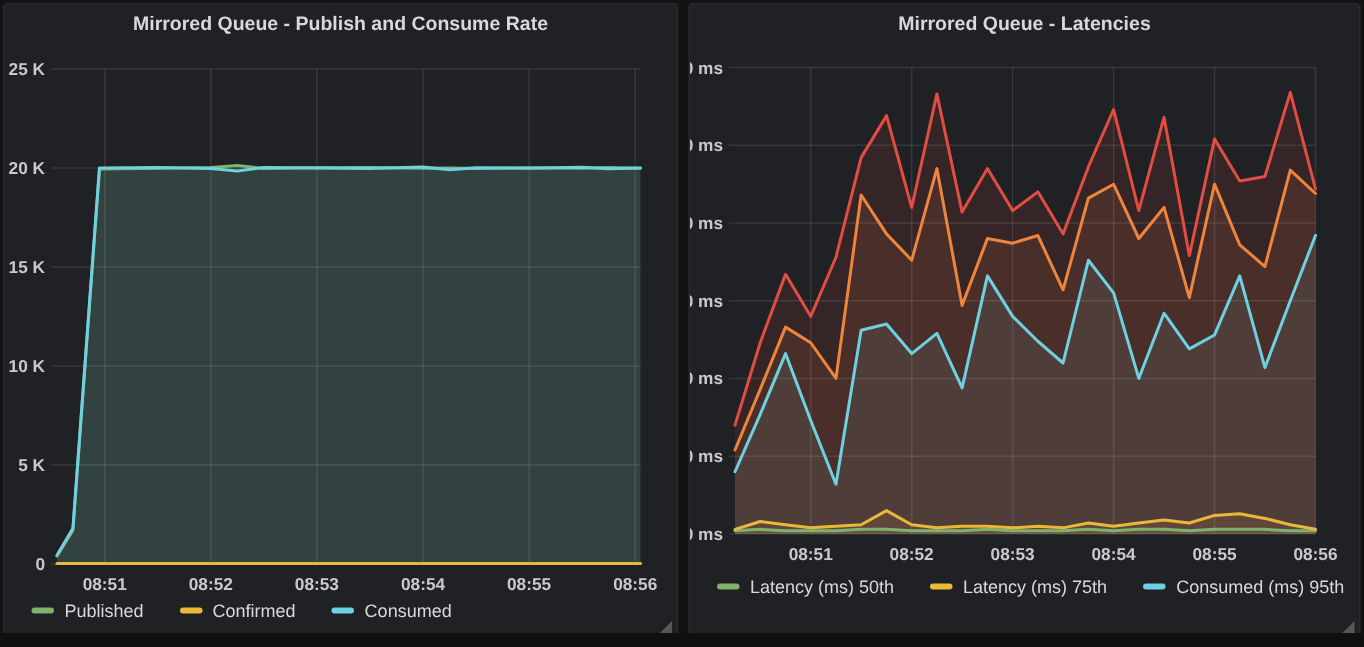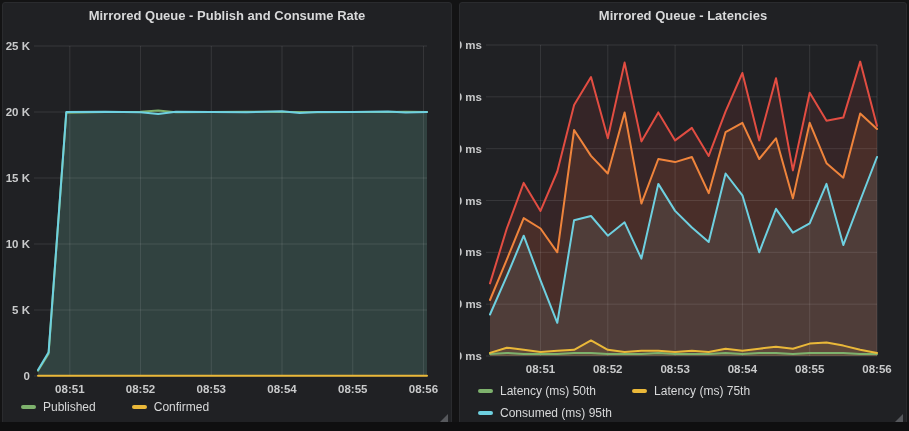--- a/index.html
+++ b/index.html
@@ -13,21 +13,21 @@
   }
   #panel-rate{left:2px;width:450px;}
   #panel-latency{left:459px;width:448px;}
   .panel-title{
     height:26px;line-height:26px;text-align:center;color:#d8d9da;
     font-size:13px;font-weight:bold;cursor:pointer;white-space:nowrap;overflow:hidden;
   }
   svg.chart{display:block;}
   .legend{
     display:flex;flex-wrap:wrap;
-    padding:0 8px 0 18px;gap:2px 36px;
+    padding:0 8px 0 18px;gap:2px 24px;
   }
   .legend-item{display:flex;align-items:center;cursor:pointer;height:20px;}
   .legend-swatch{width:15px;height:4px;border-radius:2px;margin-right:7px;flex:0 0 auto;}
   .legend-label{color:#d8d9da;font-size:12px;white-space:nowrap;}
   .resize-handle{
     position:absolute;right:3px;bottom:3px;width:0;height:0;cursor:se-resize;
     border-style:solid;border-width:0 0 9px 9px;
     border-color:transparent transparent #56585c transparent;
   }
   .tick-label{fill:#c9cacb;font-size:11.5px;font-weight:600;font-family:"Liberation Sans",sans-serif;}
@@ -72,20 +72,24 @@
         <polyline points="35.0,341.1 45.6,323.2 63.3,83.0 102.2,82.7 137.6,83.3 155.2,85.0 172.9,82.7 208.3,83.0 243.6,83.3 279.0,82.3 296.7,84.1 314.4,82.9 349.7,83.1 385.1,82.5 402.8,83.5 424.0,83.0" fill="none" stroke="#6ED0E0" stroke-width="2" stroke-linejoin="round" stroke-linecap="round"></polyline>
       </svg>
     <div class="legend" id="legend-0">
         <div class="legend-item">
           <span class="legend-swatch" style="background: rgb(126, 178, 109);"></span>
           <span class="legend-label">Published</span>
         </div>
         <div class="legend-item">
           <span class="legend-swatch" style="background: rgb(234, 184, 57);"></span>
           <span class="legend-label">Confirmed</span>
+        </div>
+        <div class="legend-item">
+          <span class="legend-swatch" style="background: rgb(110, 208, 224);"></span>
+          <span class="legend-label">Consumed</span>
         </div>
       </div>
     <div class="resize-handle"></div>
   </div>
 
   <div class="panel" id="panel-latency">
     <div class="panel-title">Mirrored Queue - Latencies</div>
     <svg class="chart" id="chart-1" width="446" height="352" viewBox="0 0 446 352">
         <path d="M30.0,327L30.0,324.9L46.8,323.9L63.7,324.9L80.5,324.9L97.3,324.9L114.1,323.9L131.0,323.9L147.8,324.9L164.6,324.9L181.4,324.9L198.3,323.9L215.1,324.9L231.9,324.9L248.7,324.9L265.6,323.9L282.4,324.9L299.2,323.9L316.0,323.9L332.9,324.9L349.7,323.9L366.5,323.9L383.3,323.9L400.2,324.9L417.0,324.9L417.0,327Z" fill="#7EB26D" fill-opacity="0.11" stroke="none"></path>
         <path d="M30.0,327L30.0,323.9L46.8,318.7L63.7,320.8L80.5,322.9L97.3,321.8L114.1,320.8L131.0,311.4L147.8,320.8L164.6,322.9L181.4,321.8L198.3,321.8L215.1,322.9L231.9,321.8L248.7,322.9L265.6,319.7L282.4,321.8L299.2,319.7L316.0,317.7L332.9,319.7L349.7,314.6L366.5,313.5L383.3,316.6L400.2,320.8L417.0,323.9L417.0,327Z" fill="#EAB839" fill-opacity="0.11" stroke="none"></path>

